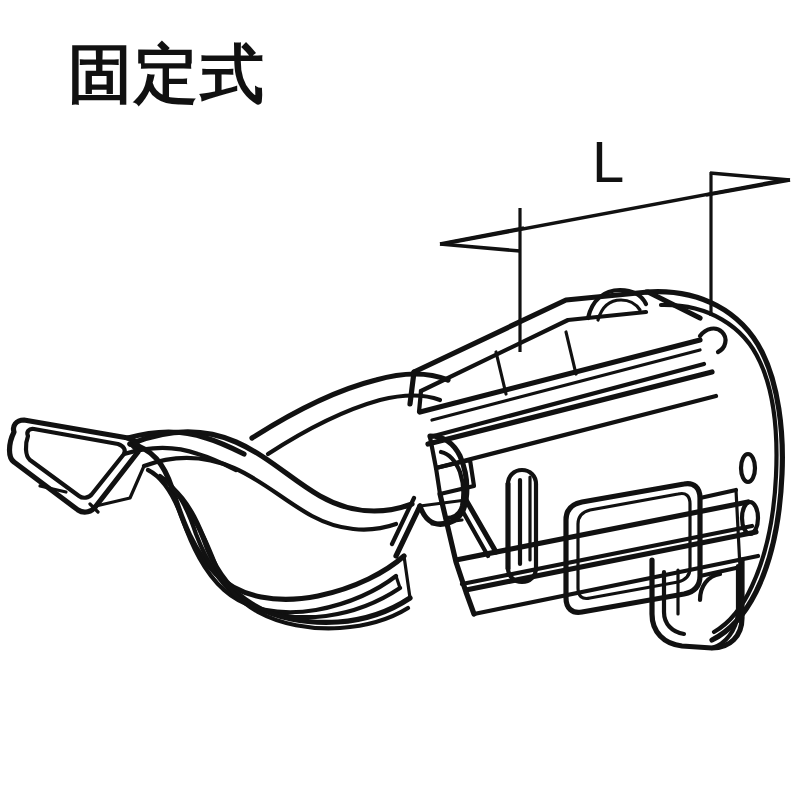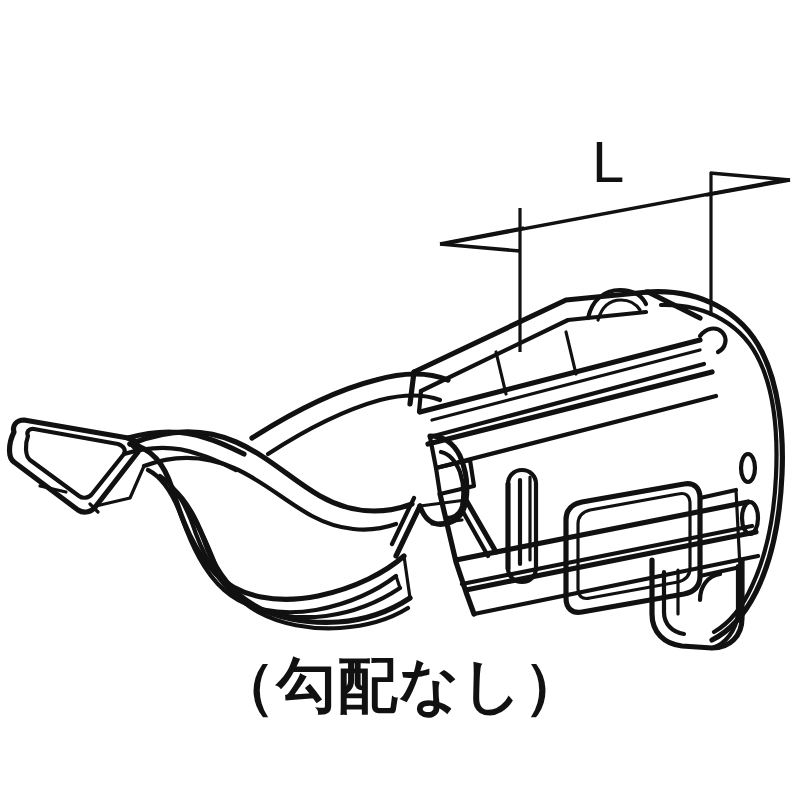--- a/index.html
+++ b/index.html
@@ -301,18 +301,18 @@
                             C 220 442 232 448 244 454"></path>
       <path class="ln" d="M 124 454
                           C 150 446 176 446 198 454
                           C 212 458 224 464 236 470"></path>
       <path class="ln-t" d="M 96 506 L 130 498 L 144 466"></path>
       <path class="ln-t" d="M 138 452 L 130 444"></path>
     </g>
 
   </svg>
 
+  <div class="txt-title">固定式</div>
 
   <div class="txt-dim-l">L</div>
 
-  <div class="txt-caption">（勾配なし）</div>
 
 </div>
 
 </body></html>

